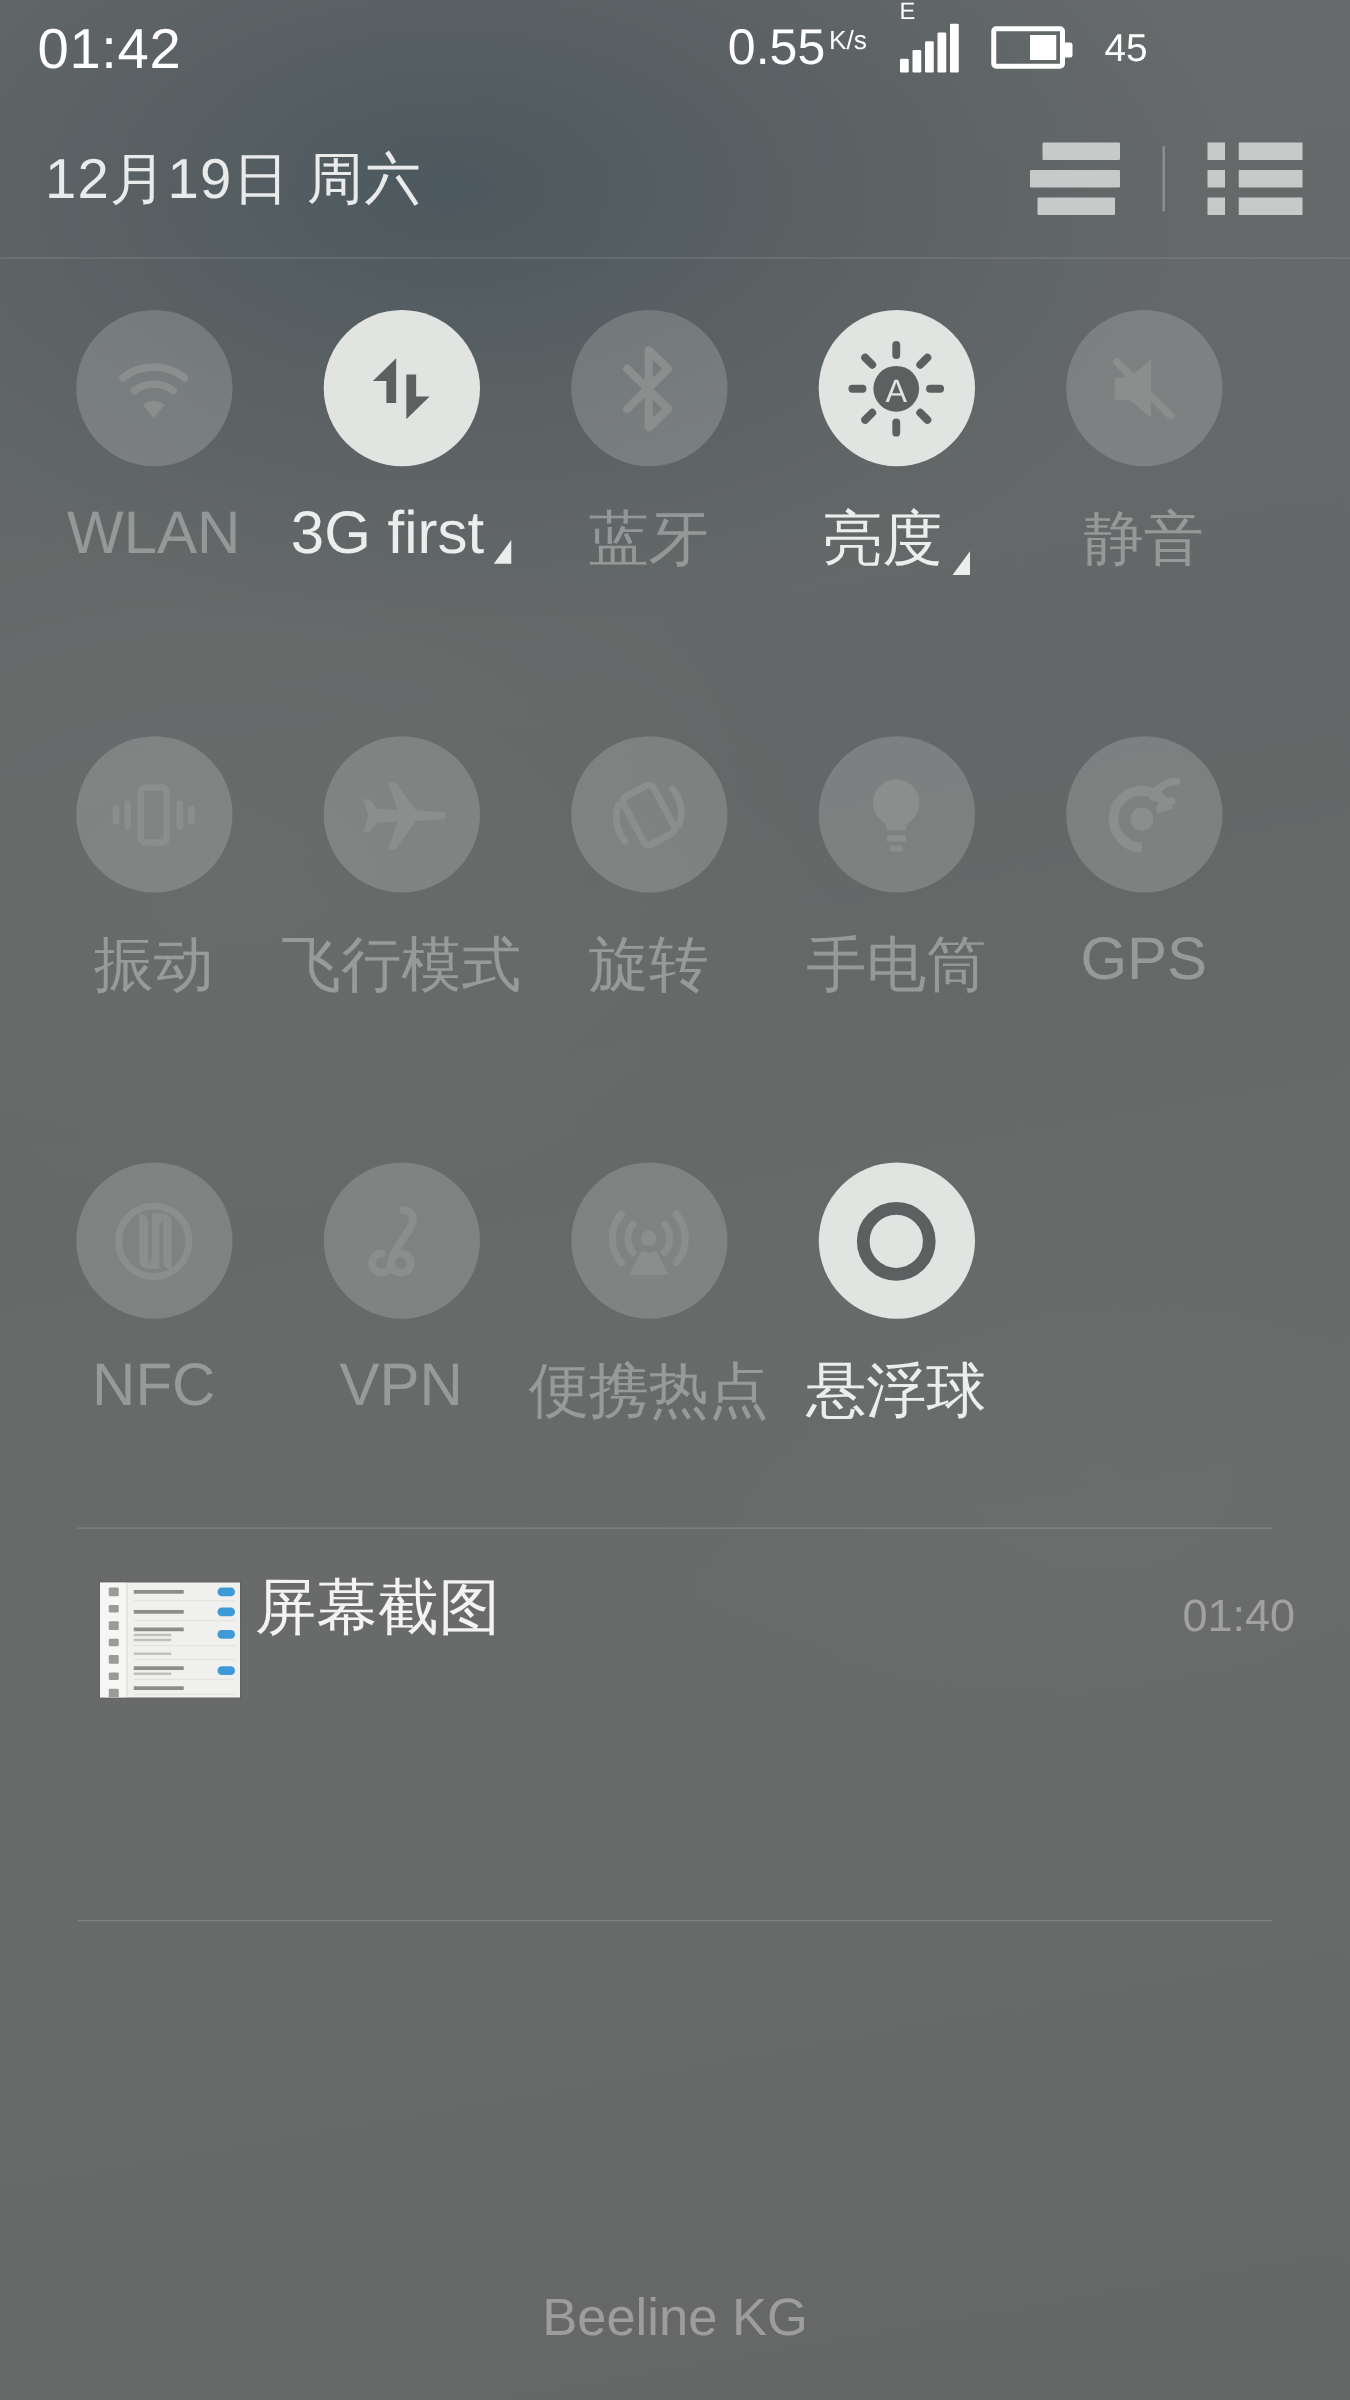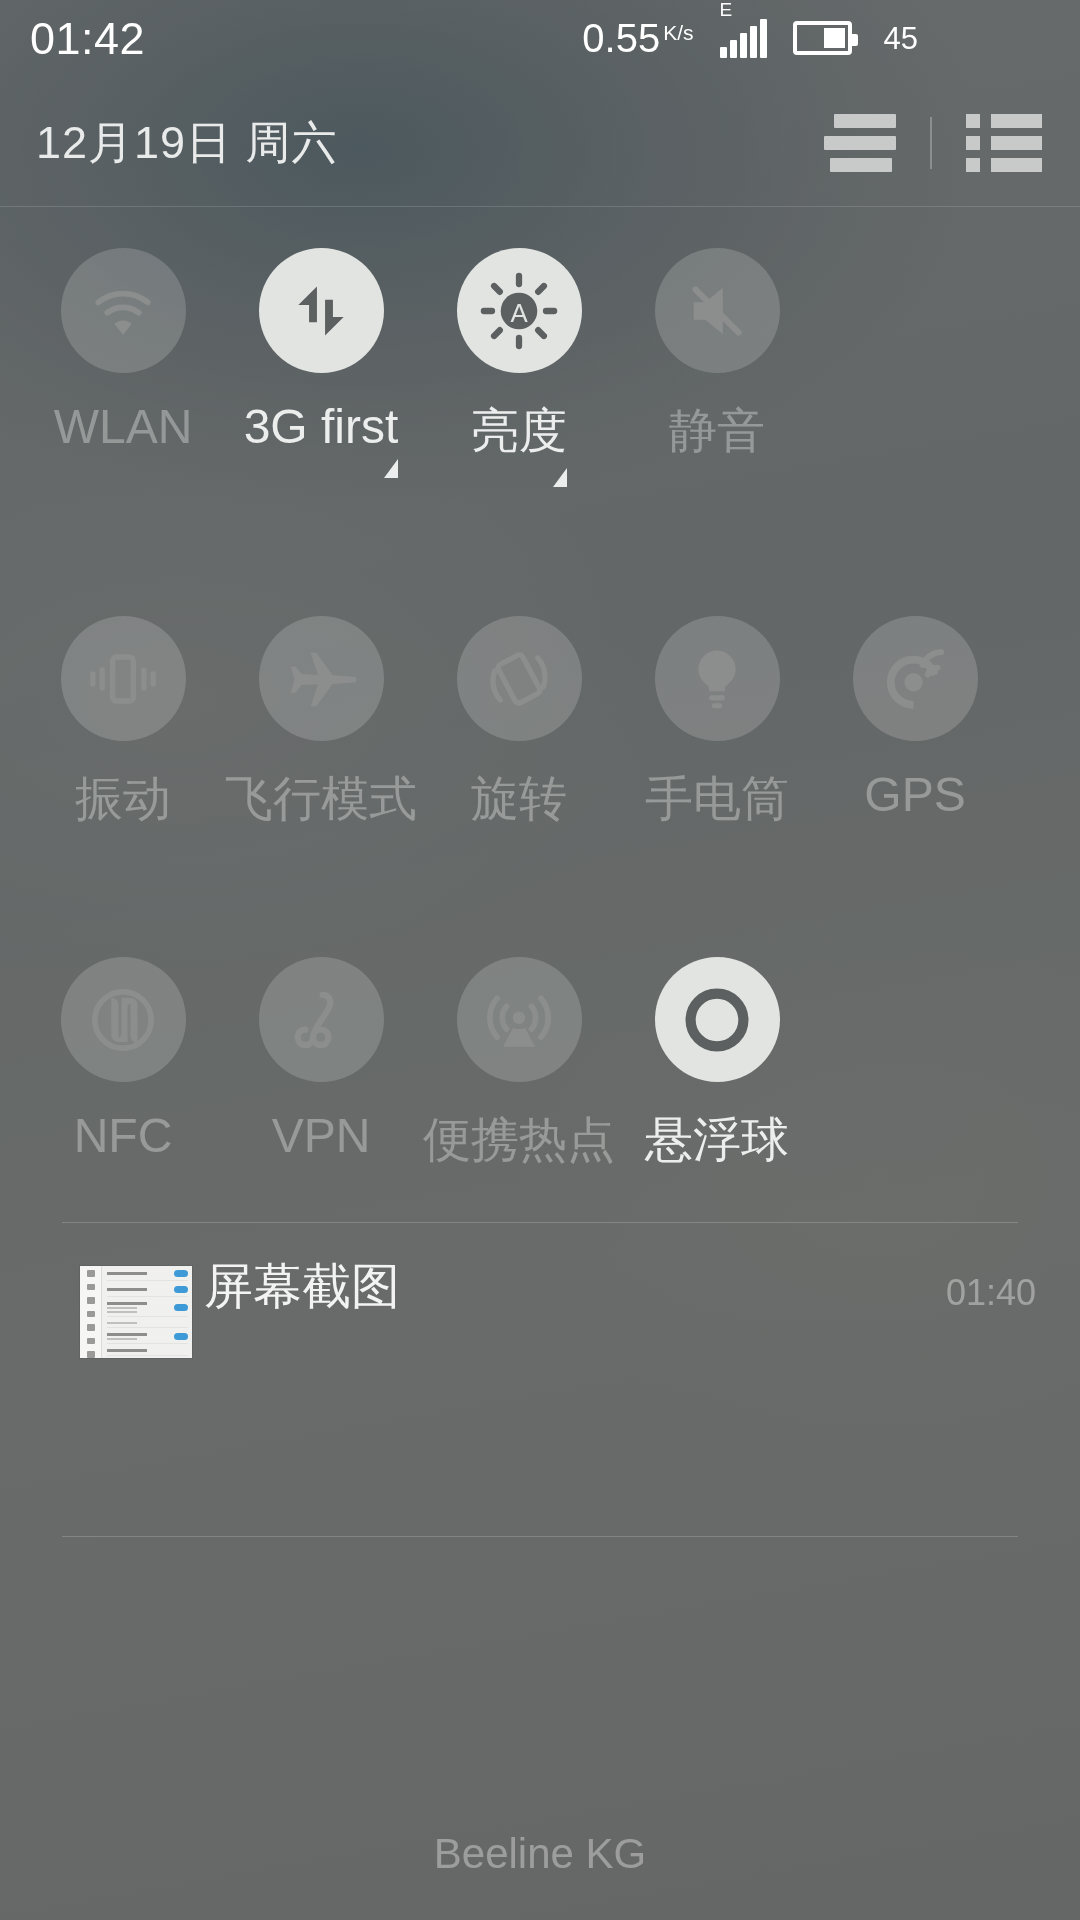--- a/index.html
+++ b/index.html
@@ -102,21 +102,21 @@
   .tile.active .bubble { background: #e2e4e2; }
   .tile .bubble svg { display: block; }
   .tile .bubble .gl { fill: #8b8e8d; }
   .tile.active .bubble .gl { fill: #5c6060; }
   .tile .bubble .gs { stroke: #8b8e8d; fill: none; }
   .tile.active .bubble .gs { stroke: #5c6060; }
   .tile .lbl {
     margin-top: 26px; font-size: 48px; color: rgba(225,227,226,0.40);
     white-space: nowrap; display: flex; align-items: flex-end; gap: 8px;
   }
-  .tile.active .lbl { color: #eceeed; flex-direction: column; }
+  .tile.active .lbl { color: #eceeed; }
   .tile .caret {
     width: 0; height: 0; border-left: 14px solid transparent;
     border-bottom: 19px solid #eceeed; position: relative; top: -3px;
   }
   .row-gap { height: 126px; }
   .row-gap2 { height: 126px; }
 
   
   #notif-sep {
     position: absolute; left: 62px; width: 956px; top: 1222px;
@@ -239,20 +239,30 @@
           <path class="gl" d="M9.6 3.6v12.3H6.9V9.9L3.2 9.9z"></path>
           <path class="gl" d="M12.4 20.4V8.1h2.7v6h3.7z"></path>
         </svg>
       </div>
       <div class="lbl">
         <span>3G first</span>
         <span class="caret"></span>
       </div>
     </div>
 
+    <div class="tile">
+      <div class="bubble">
+        <svg width="56" height="74" viewBox="0 0 18 24">
+          <path class="gs" style="stroke-width:2.1;stroke-linejoin:round;stroke-linecap:round" d="M3.4 6.8L14 17.2 9 22V2l5 4.8L3.4 17.2"></path>
+        </svg>
+      </div>
+      <div class="lbl">
+        <span>蓝牙</span>
+      </div>
+    </div>
 
     <div class="tile active">
       <div class="bubble">
         <svg width="78" height="78" viewBox="0 0 26 26">
           <circle class="gl" cx="13" cy="13" r="6.1"></circle>
           <g class="gs" style="stroke-width:2.1;stroke-linecap:round">
             <line x1="13" y1="1.3" x2="13" y2="4"></line>
               <line x1="13" y1="22" x2="13" y2="24.7"></line>
             <line x1="1.3" y1="13" x2="4" y2="13"></line>
               <line x1="22" y1="13" x2="24.7" y2="13"></line>

